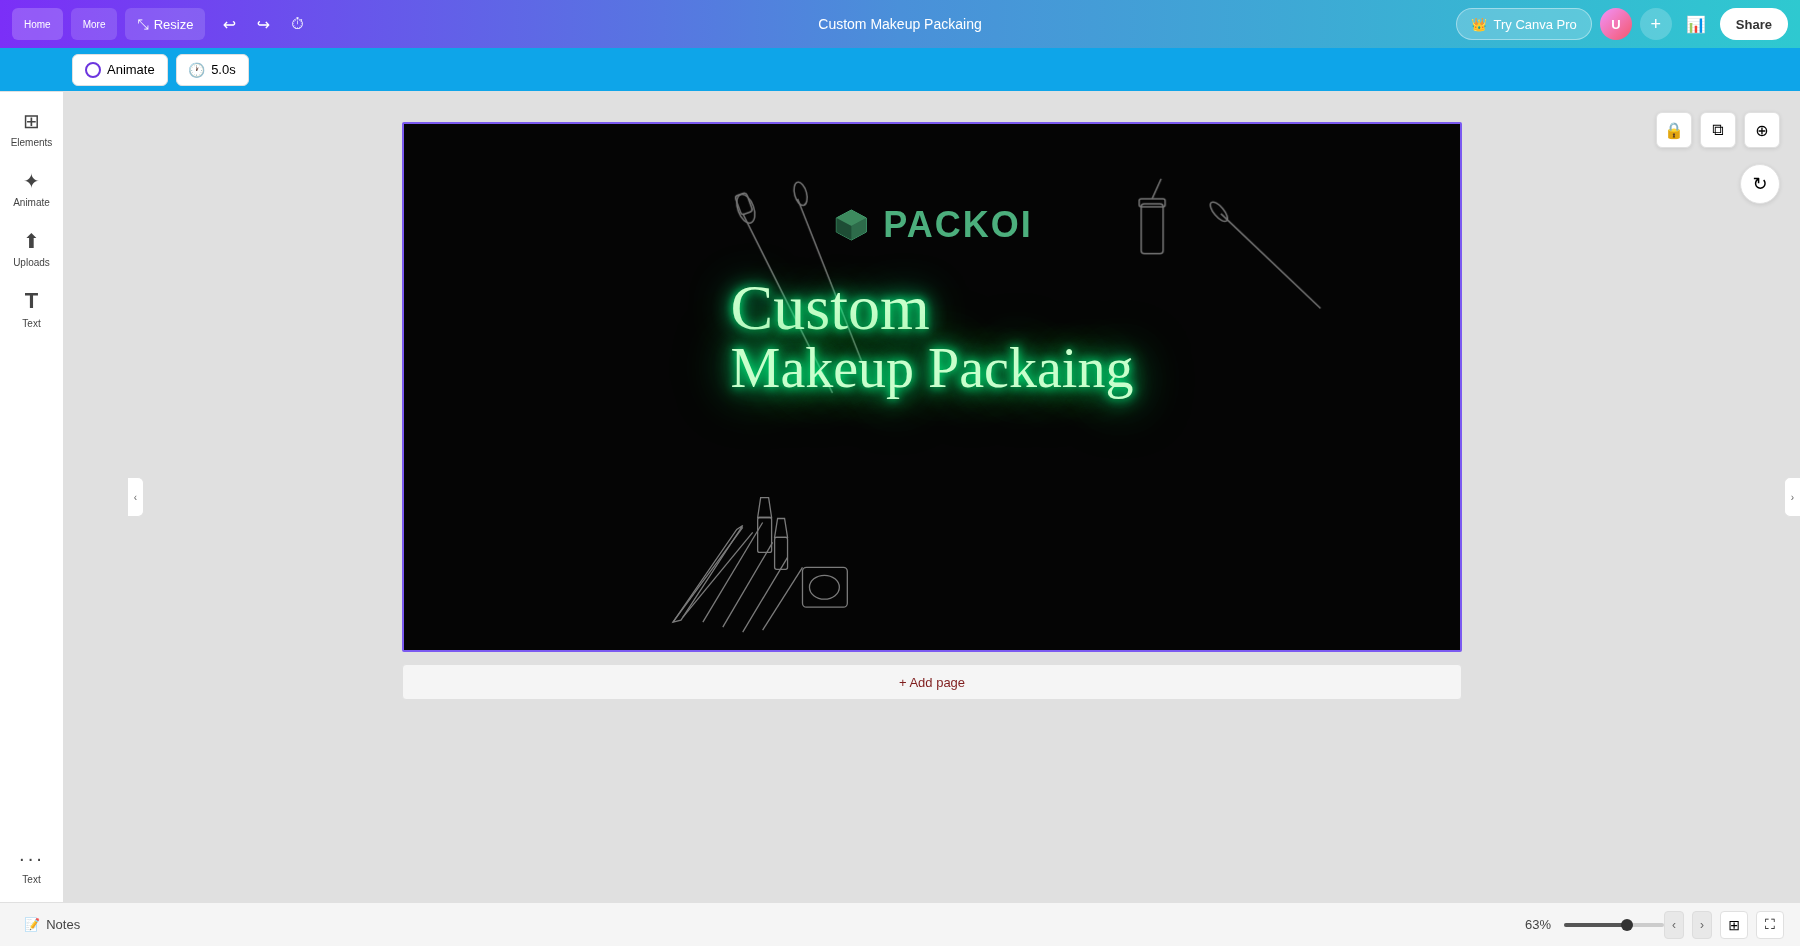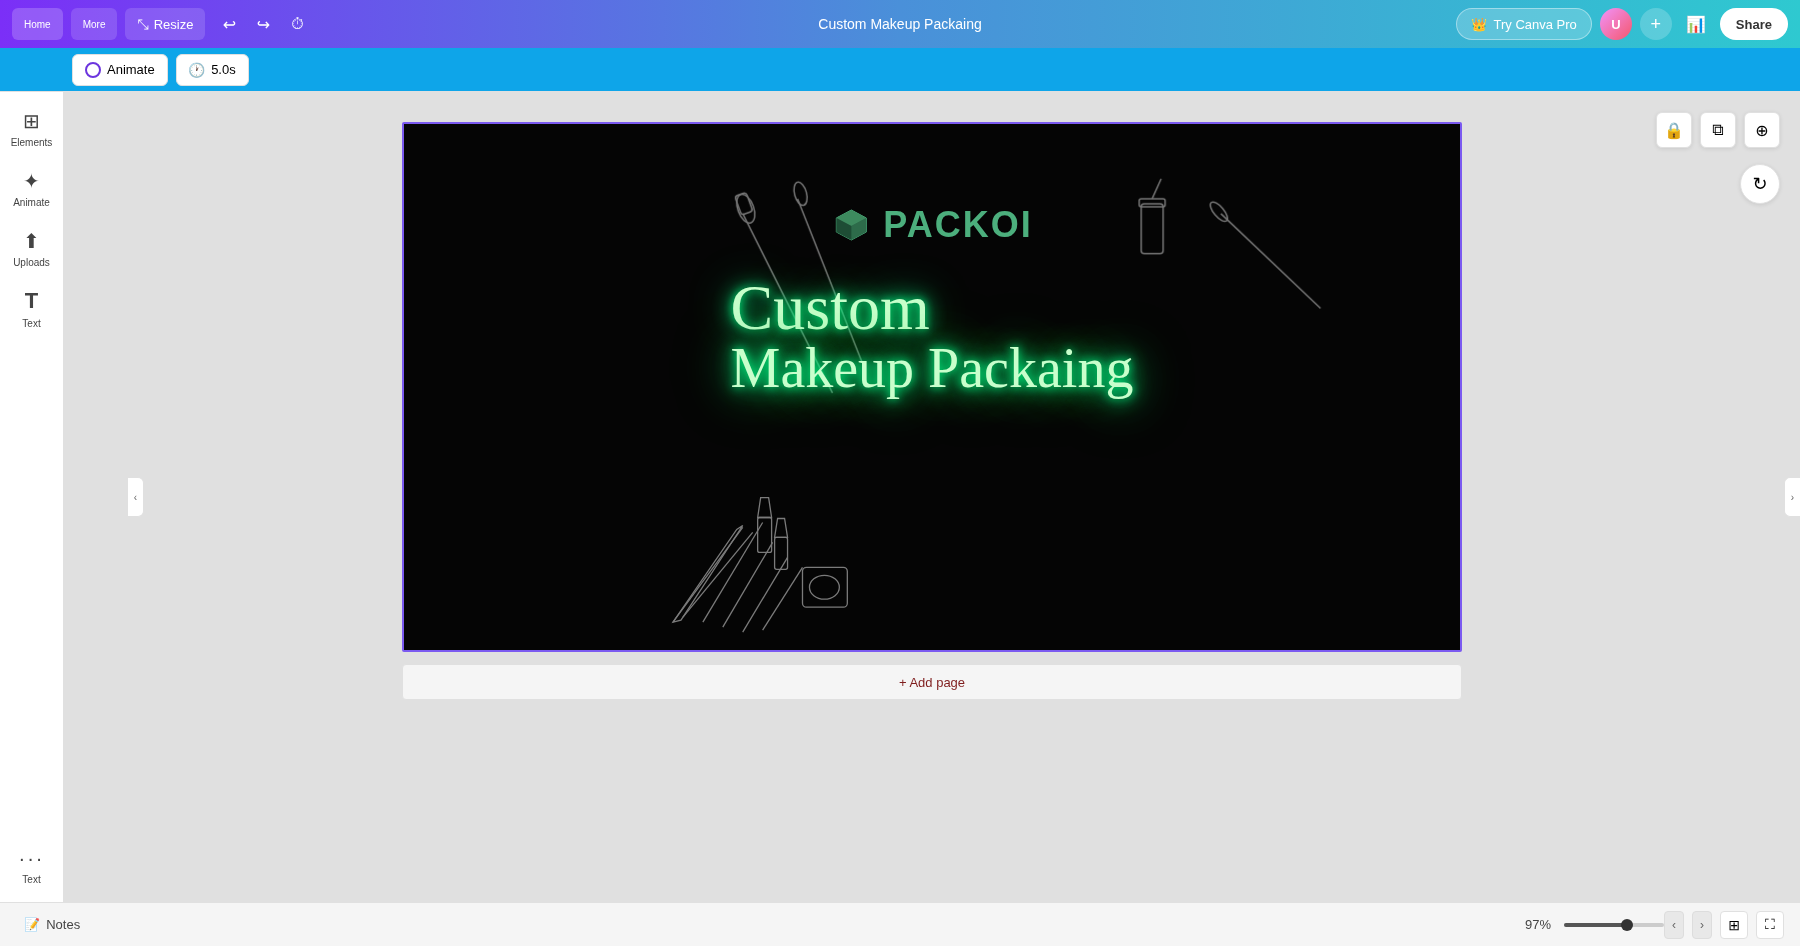--- a/index.html
+++ b/index.html
@@ -576,21 +576,21 @@
 
 </div>
 
 <div class="bottom-bar">
   <button class="notes-btn">
     <span>📝</span>
     <span>Notes</span>
   </button>
   <div class="bottom-spacer"></div>
   <div class="zoom-controls">
-    <span class="zoom-pct">97%</span>
+    <span class="zoom-pct">63%</span>
     <div class="zoom-slider">
       <div class="zoom-slider-fill" style="width: 63%;"></div>
       <div class="zoom-slider-thumb" style="left: calc(63% - 6px);"></div>
     </div>
   </div>
   <div class="bottom-right-btns">
     <div class="scroll-arrow">‹</div>
     <div class="scroll-arrow">›</div>
     <div class="page-nav-btn">⊞</div>
     <div class="expand-btn">⛶</div>

